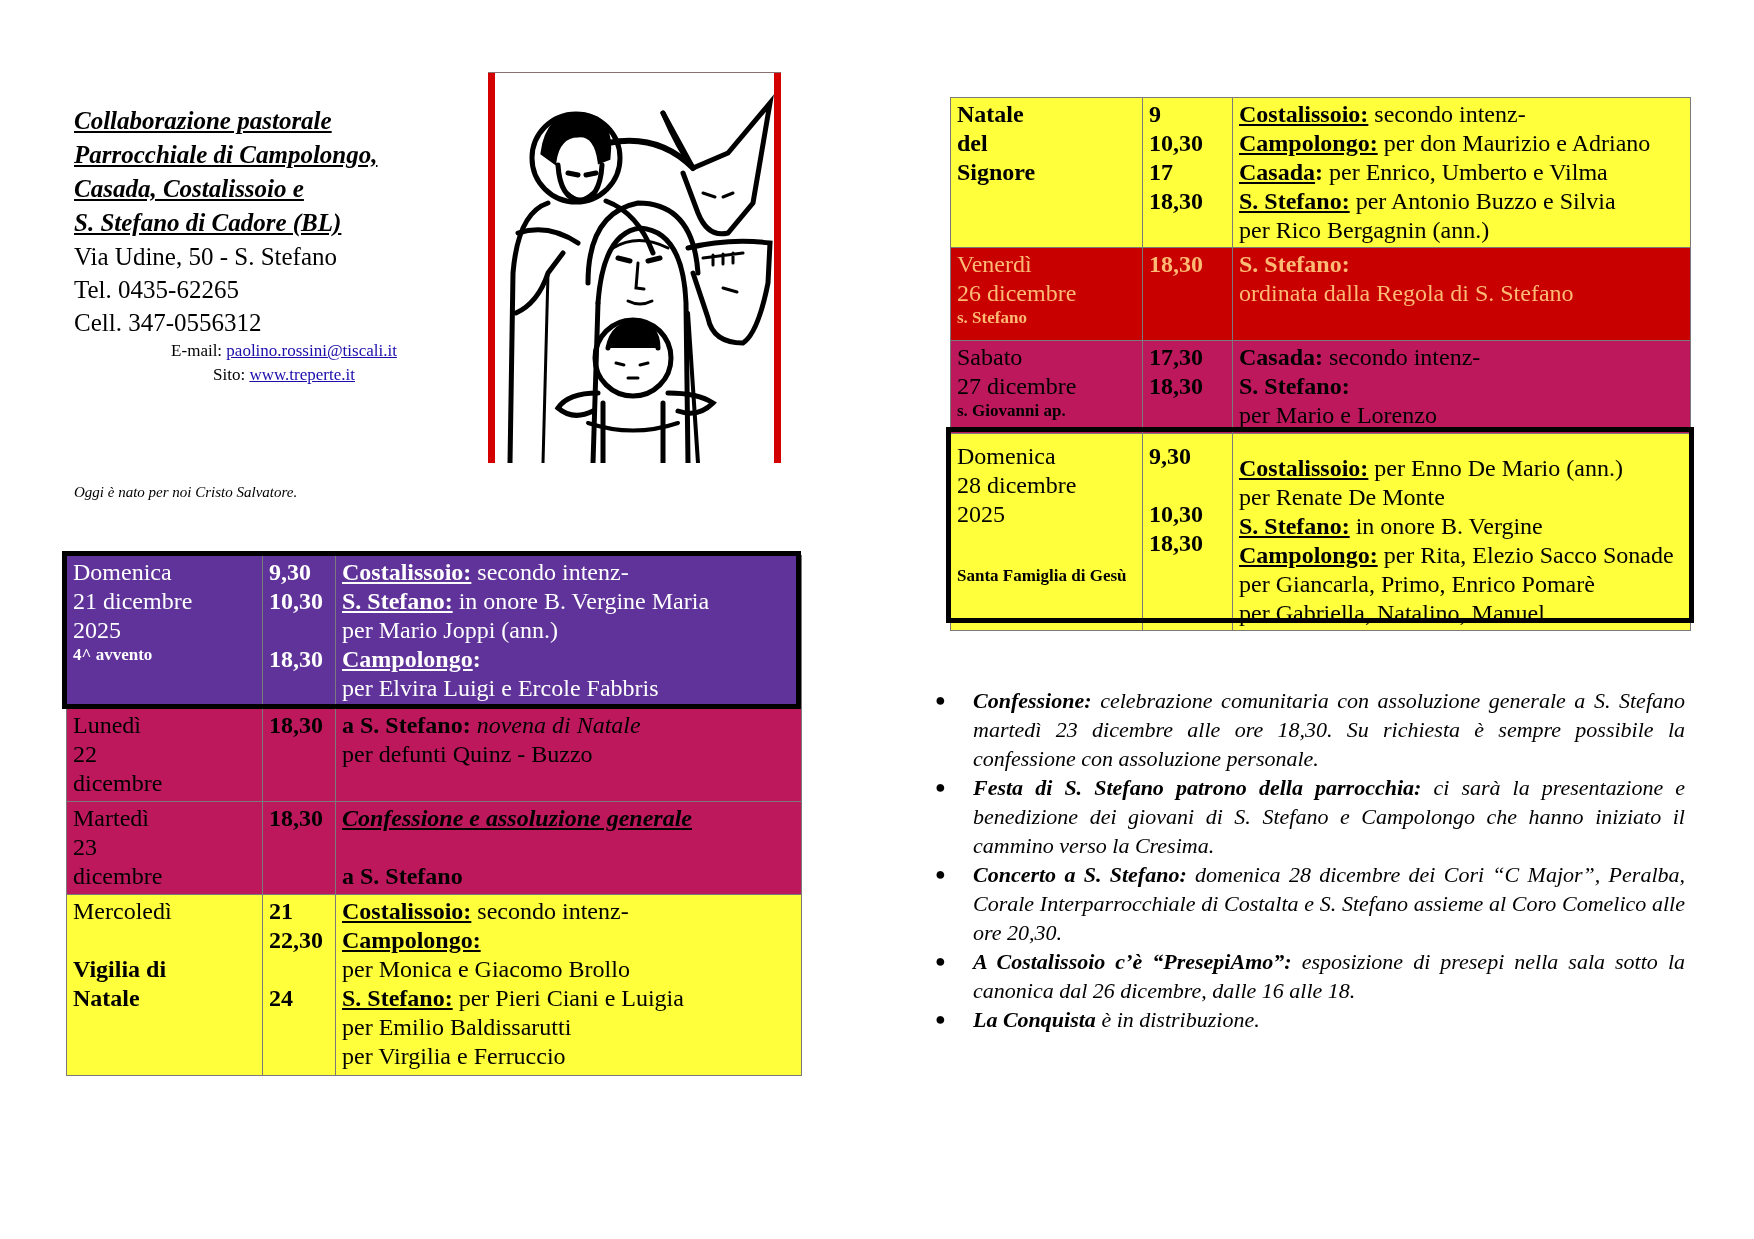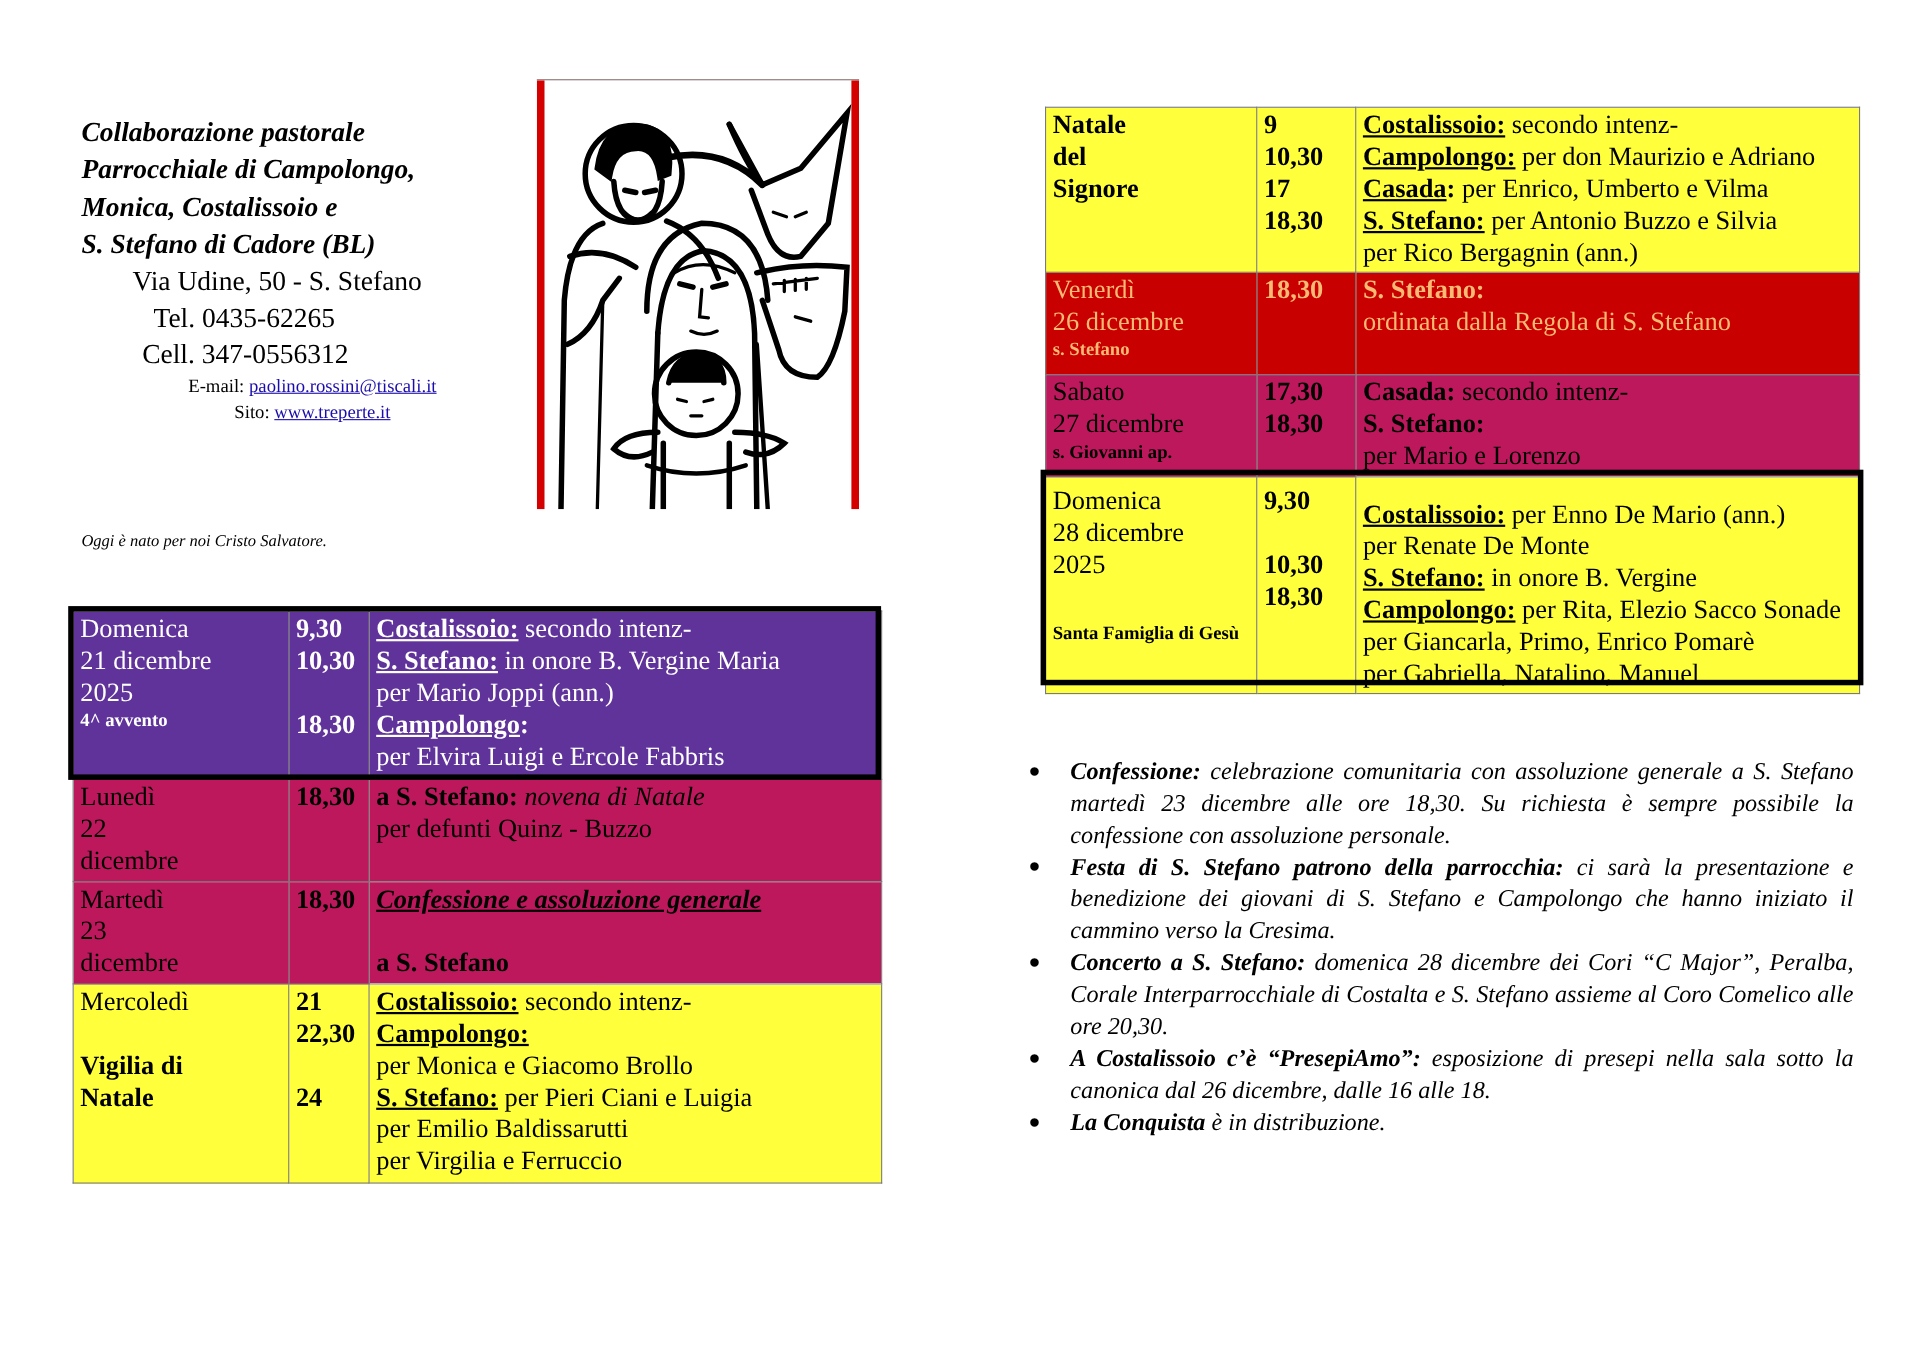--- a/index.html
+++ b/index.html
@@ -4,22 +4,22 @@
 <style>
   html, body { margin: 0; padding: 0; }
   body {
     width: 1754px; height: 1239px; background: #ffffff; position: relative; overflow: hidden;
     font-family: "Liberation Serif", "DejaVu Serif", serif; color: #000;
   }
   .abs { position: absolute; }
 
   
   #hdr { left: 74px; top: 104px; width: 360px; }
-  .hdr-title { font-weight: bold; font-style: italic; font-size: 25px; line-height: 34px; white-space: nowrap; }
-  .hdr-line { font-size: 25px; line-height: 33px; text-align: center; white-space: nowrap; }
+  .hdr-title { font-weight: bold; font-style: italic; font-size: 25px; line-height: 34px; white-space: nowrap; text-decoration: underline; }
+  .hdr-line { font-size: 25px; line-height: 33px; text-align: left; white-space: nowrap; }
   .hdr-line.l1 { padding-right: 4px; }
   .hdr-line.l2 { padding-right: 64px; }
   .hdr-line.l3 { padding-right: 62px; }
   .hdr-small { font-size: 17px; line-height: 24px; text-align: center; white-space: nowrap; padding-left: 60px; }
   .hdr-small a { color: #1a0dab; text-decoration: underline; }
 
   
   #picture { left: 488px; top: 72px; width: 293px; height: 390px; background: #fff; border-top: 1px solid #8a7070; overflow: hidden; }
   #picture .red-l { position: absolute; left: 0; top: 0; width: 7px; height: 100%; background: #d40000; }
   #picture .red-r { position: absolute; right: 0; top: 0; width: 7px; height: 100%; background: #d40000; }
@@ -57,21 +57,21 @@
   #notices li { position: relative; font-style: italic; font-size: 22px; line-height: 29px; text-align: justify; }
   #notices li .bullet { position: absolute; left: -38px; top: 0; font-style: normal; font-size: 18px; }
   #notices li .lead { font-weight: bold; }
 </style>
 </head>
 <body>
 
 <div id="hdr" class="abs">
   <div class="hdr-title">Collaborazione pastorale</div>
   <div class="hdr-title">Parrocchiale di Campolongo,</div>
-  <div class="hdr-title">Monica, Costalissoio e</div>
+  <div class="hdr-title">Casada, Costalissoio e</div>
   <div class="hdr-title">S. Stefano di Cadore (BL)</div>
   <div class="hdr-line l1">Via Udine, 50 - S. Stefano</div>
   <div class="hdr-line l2">Tel. 0435-62265</div>
   <div class="hdr-line l3">Cell. 347-0556312</div>
   <div class="hdr-small"><span>E-mail: </span><a>paolino.rossini@tiscali.it</a></div>
   <div class="hdr-small"><span>Sito: </span><a>www.treperte.it</a></div>
 </div>
 
 <div id="picture" class="abs">
   <div class="red-l"></div>

